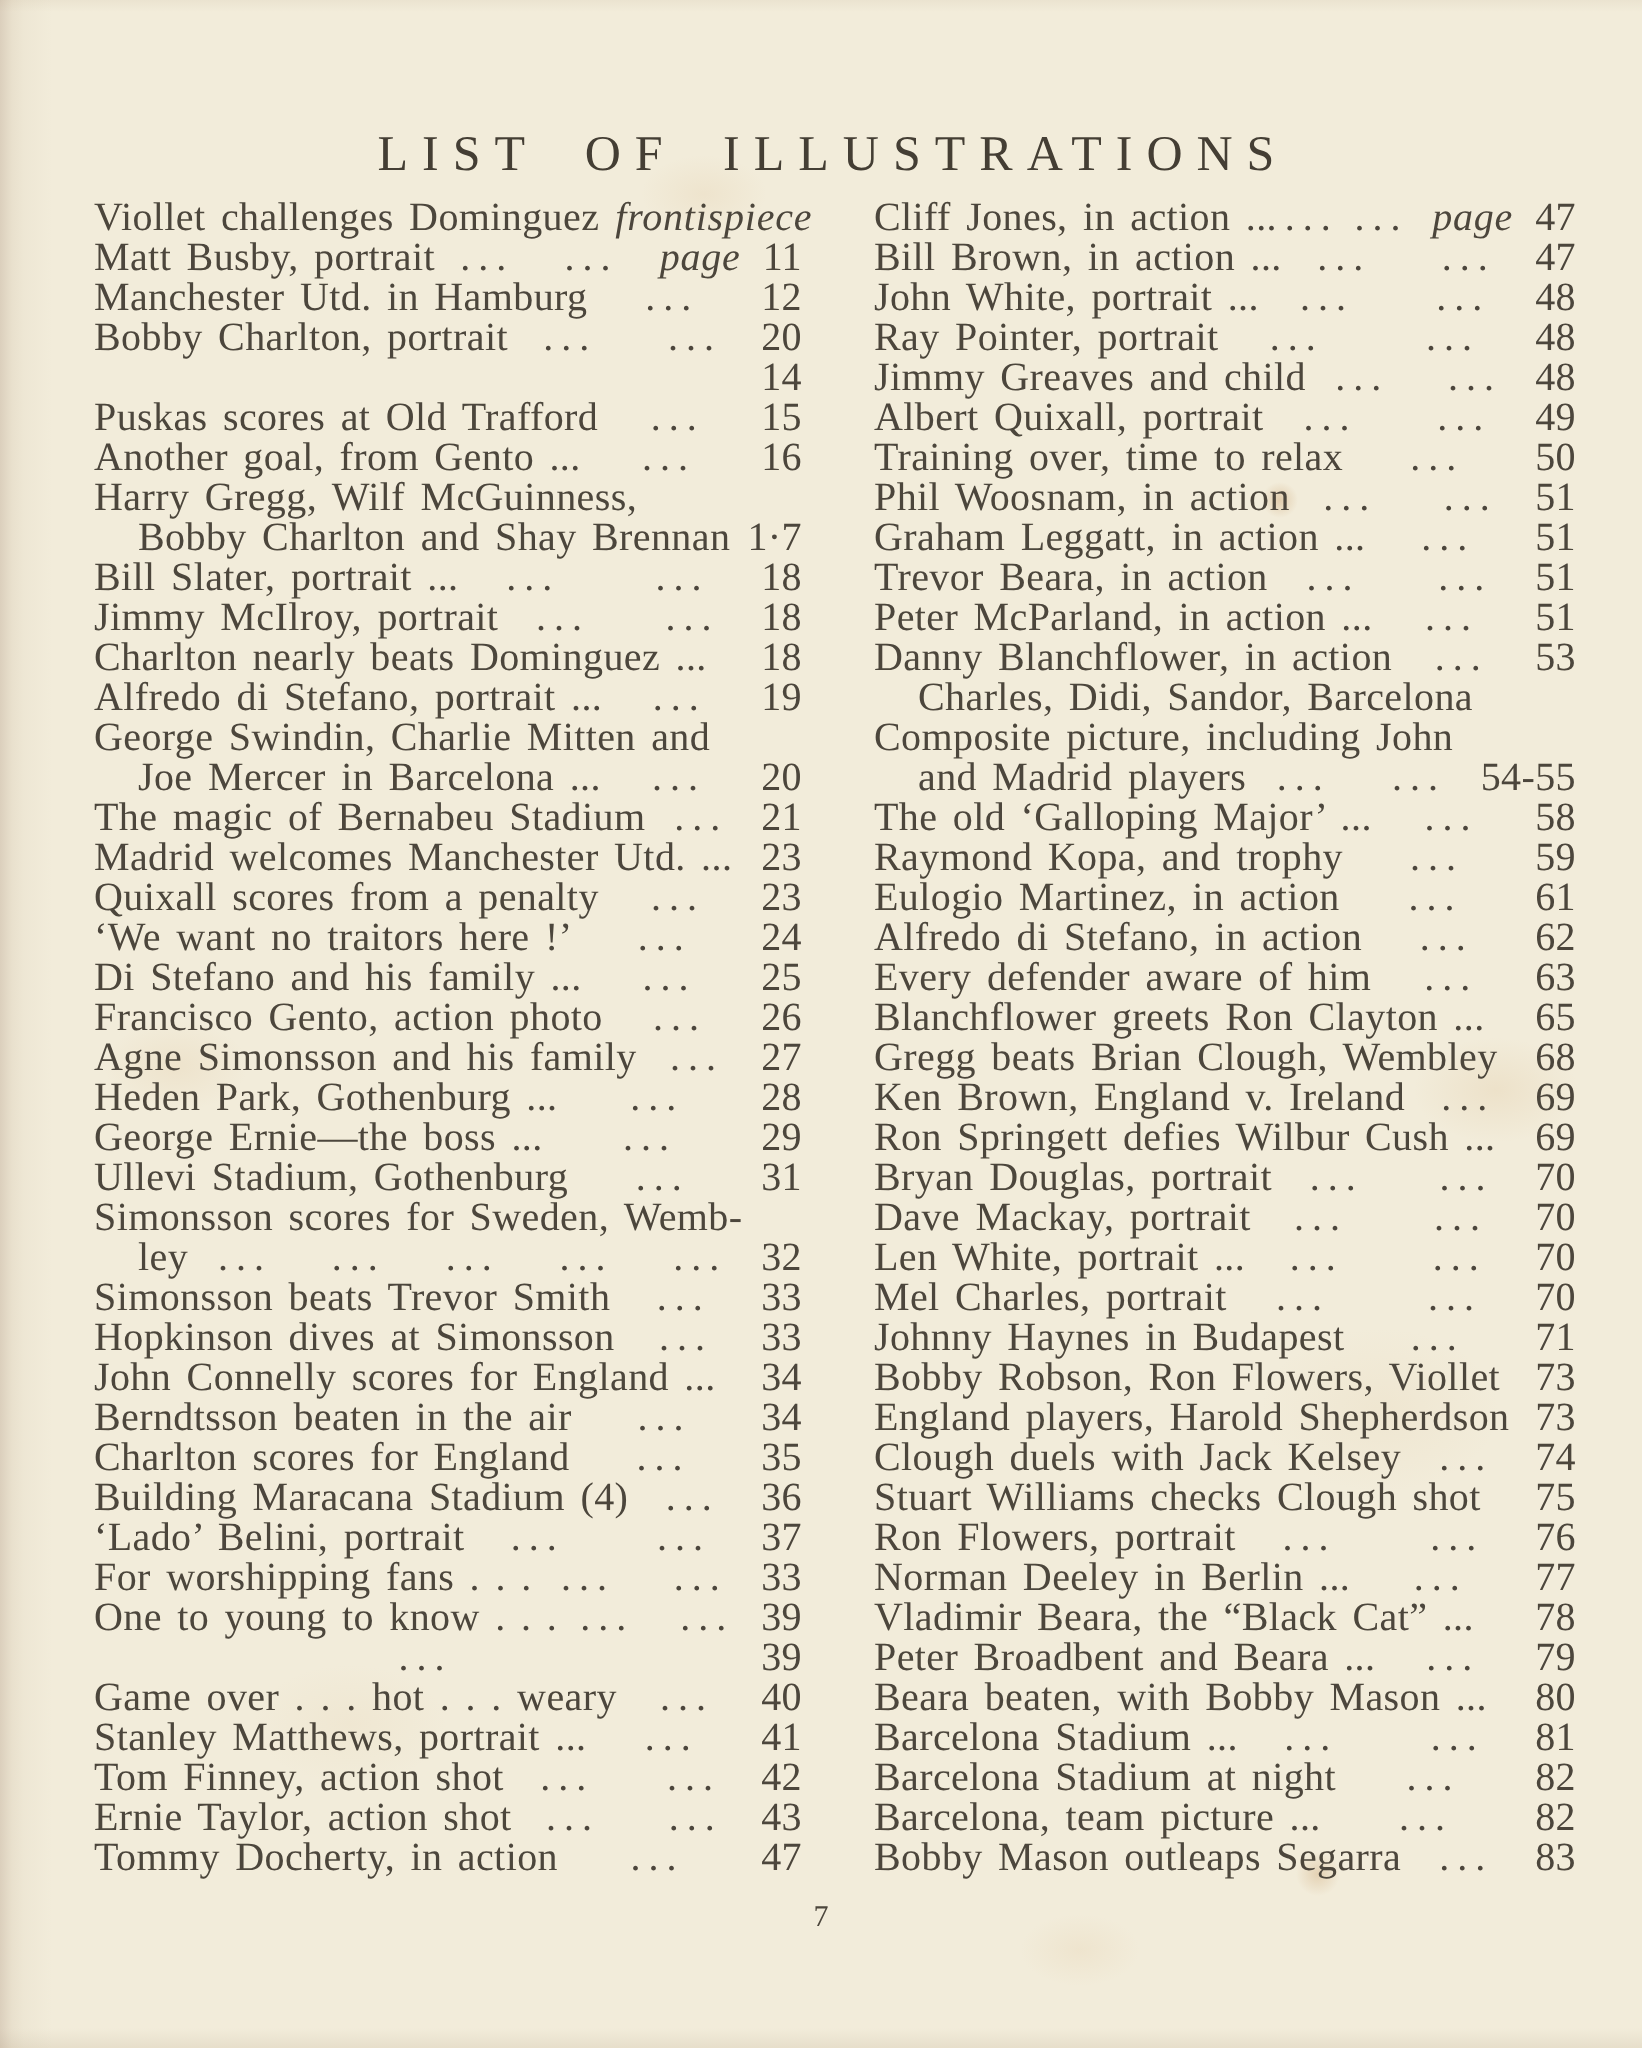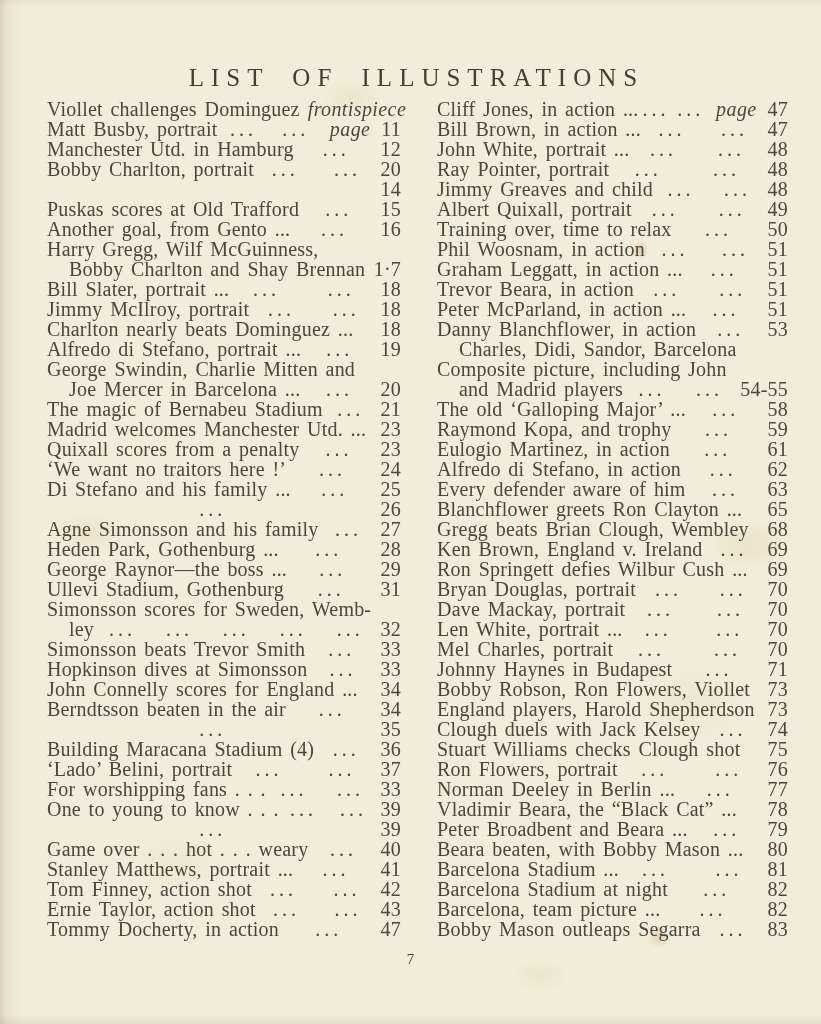--- a/index.html
+++ b/index.html
@@ -195,41 +195,42 @@
         </div>
         <div class="entry">
           <div class="line">
             <span class="txt">Di Stefano and his family ...</span>
             <span class="leader">...</span>
             <span class="page-num">25</span>
           </div>
         </div>
         <div class="entry">
           <div class="line">
+            <span class="txt">Francisco Gento, action photo</span>
             <span class="leader">...</span>
             <span class="page-num">26</span>
           </div>
         </div>
         <div class="entry">
           <div class="line">
             <span class="txt">Agne Simonsson and his family</span>
             <span class="leader">...</span>
             <span class="page-num">27</span>
           </div>
         </div>
         <div class="entry">
           <div class="line">
             <span class="txt">Heden Park, Gothenburg ...</span>
             <span class="leader">...</span>
             <span class="page-num">28</span>
           </div>
         </div>
         <div class="entry">
           <div class="line">
-            <span class="txt">George Raynor—the boss ...</span>
+            <span class="txt">George Ernie—the boss ...</span>
             <span class="leader">...</span>
             <span class="page-num">29</span>
           </div>
         </div>
         <div class="entry">
           <div class="line">
             <span class="txt">Ullevi Stadium, Gothenburg</span>
             <span class="leader">...</span>
             <span class="page-num">31</span>
           </div>
@@ -271,20 +272,21 @@
         </div>
         <div class="entry">
           <div class="line">
             <span class="txt">Berndtsson beaten in the air</span>
             <span class="leader">...</span>
             <span class="page-num">34</span>
           </div>
         </div>
         <div class="entry">
           <div class="line">
+            <span class="txt">Charlton scores for England</span>
             <span class="leader">...</span>
             <span class="page-num">35</span>
           </div>
         </div>
         <div class="entry">
           <div class="line">
             <span class="txt">Building Maracana Stadium (4)</span>
             <span class="leader">...</span>
             <span class="page-num">36</span>
           </div>

